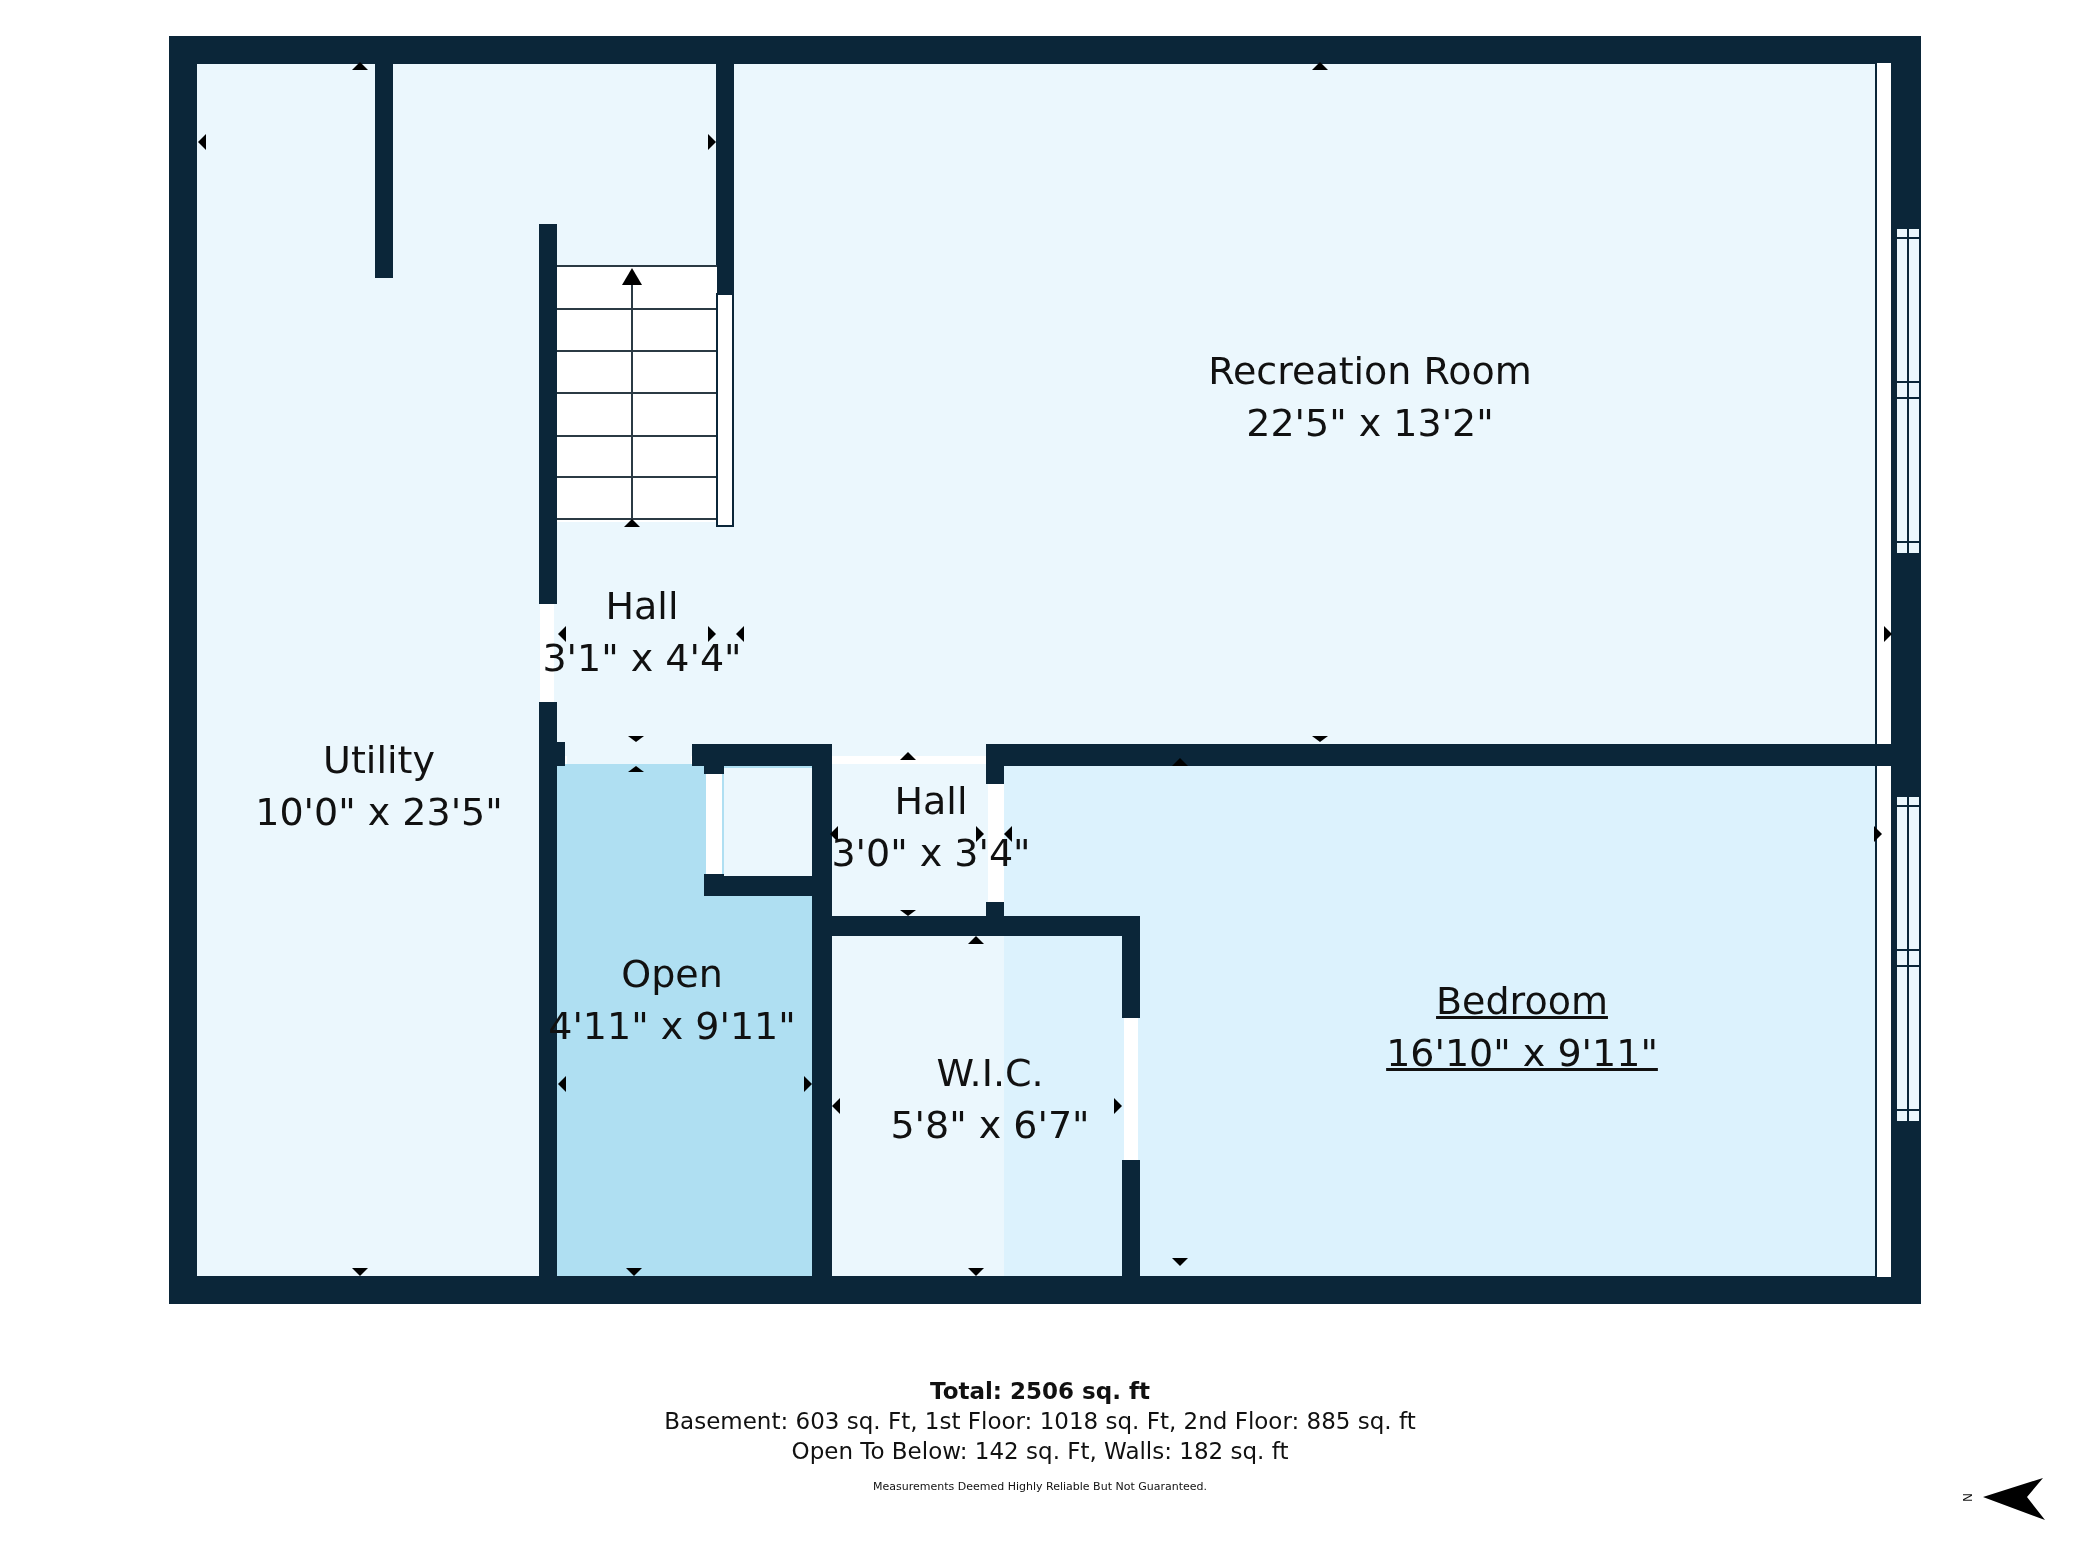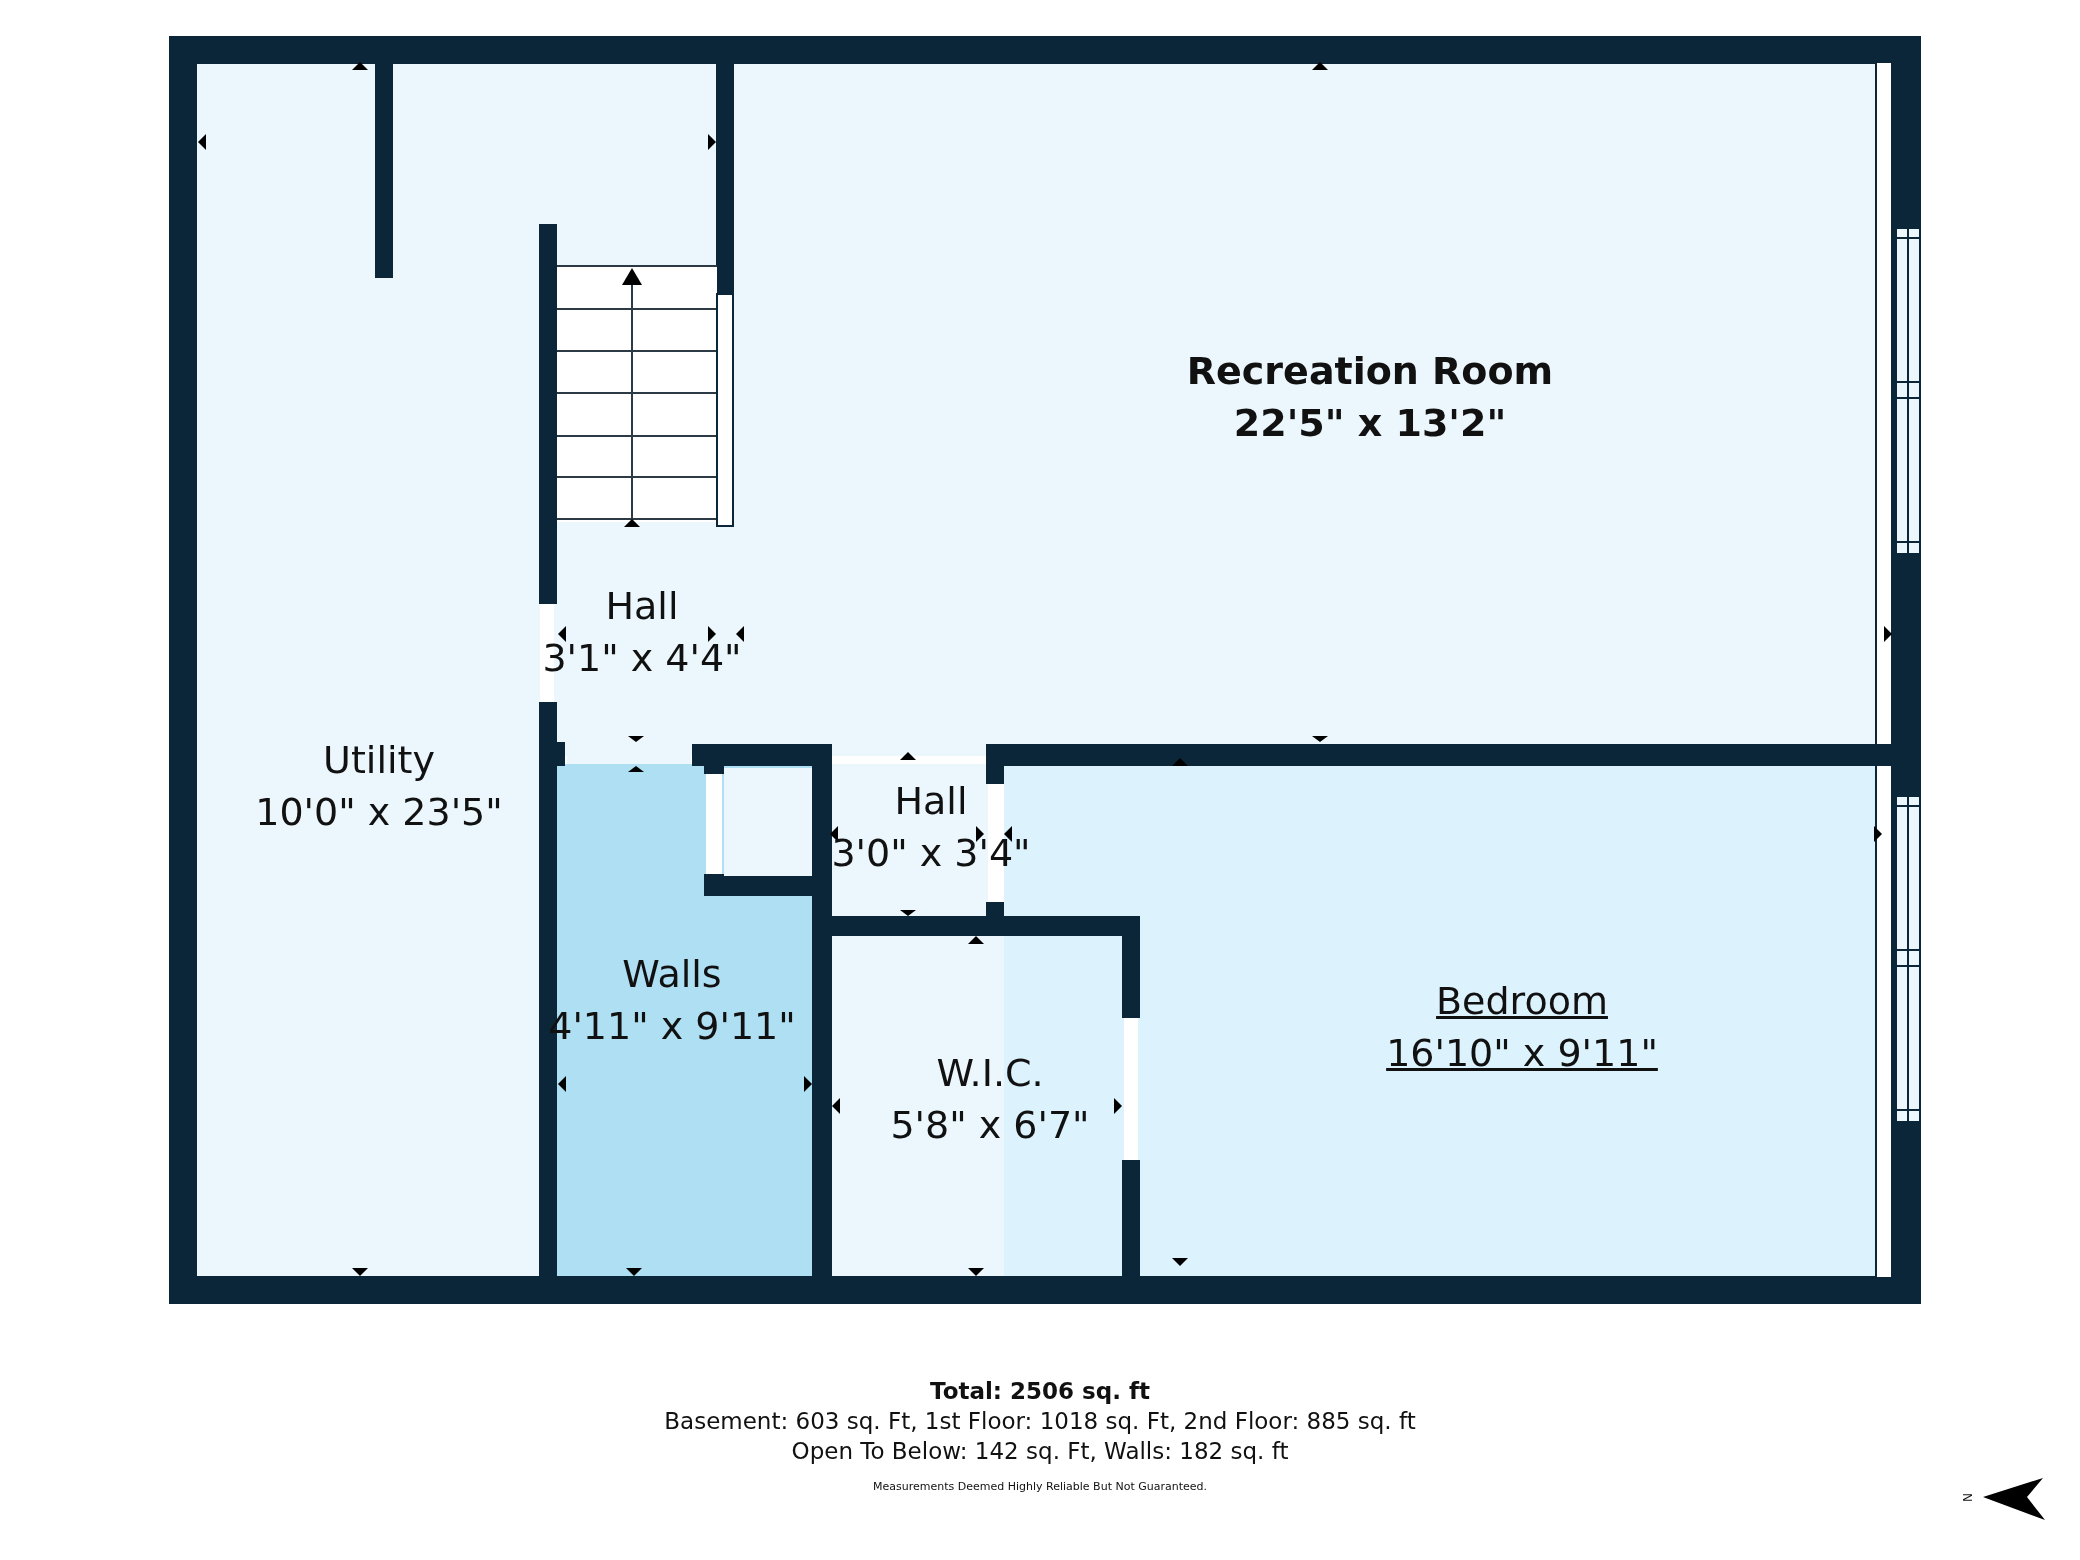--- a/index.html
+++ b/index.html
@@ -121,38 +121,38 @@
     <polygon points="812,1084 804,1076 804,1092"></polygon>
     <polygon points="832,1106 840,1098 840,1114"></polygon>
     <polygon points="1122,1106 1114,1098 1114,1114"></polygon>
     <polygon points="360,1276 352,1268 368,1268"></polygon>
     <polygon points="634,1276 626,1268 642,1268"></polygon>
     <polygon points="976,1276 968,1268 984,1268"></polygon>
     <polygon points="1180,1266 1172,1258 1188,1258"></polygon>
   </g>
 </svg>
 
-<div class="label" style="left:1370px; top:345px;font-weight:bold;">
+<div class="label" style="left:1370px; top:345px;">
   <span class="name">Recreation Room</span>
   <span class="dims">22'5" x 13'2"</span>
 </div>
 <div class="label" style="left:642px; top:580px;">
   <span class="name">Hall</span>
   <span class="dims">3'1" x 4'4"</span>
 </div>
 <div class="label" style="left:379px; top:734px;">
   <span class="name">Utility</span>
   <span class="dims">10'0" x 23'5"</span>
 </div>
 <div class="label" style="left:931px; top:775px;">
   <span class="name">Hall</span>
   <span class="dims">3'0" x 3'4"</span>
 </div>
 <div class="label" style="left:672px; top:948px;">
-  <span class="name">Walls</span>
+  <span class="name">Open</span>
   <span class="dims">4'11" x 9'11"</span>
 </div>
 <div class="label" style="left:990px; top:1047px;">
   <span class="name">W.I.C.</span>
   <span class="dims">5'8" x 6'7"</span>
 </div>
 <div class="label" style="left:1522px; top:975px;text-decoration:underline;">
   <span class="name">Bedroom</span>
   <span class="dims">16'10" x 9'11"</span>
 </div>

